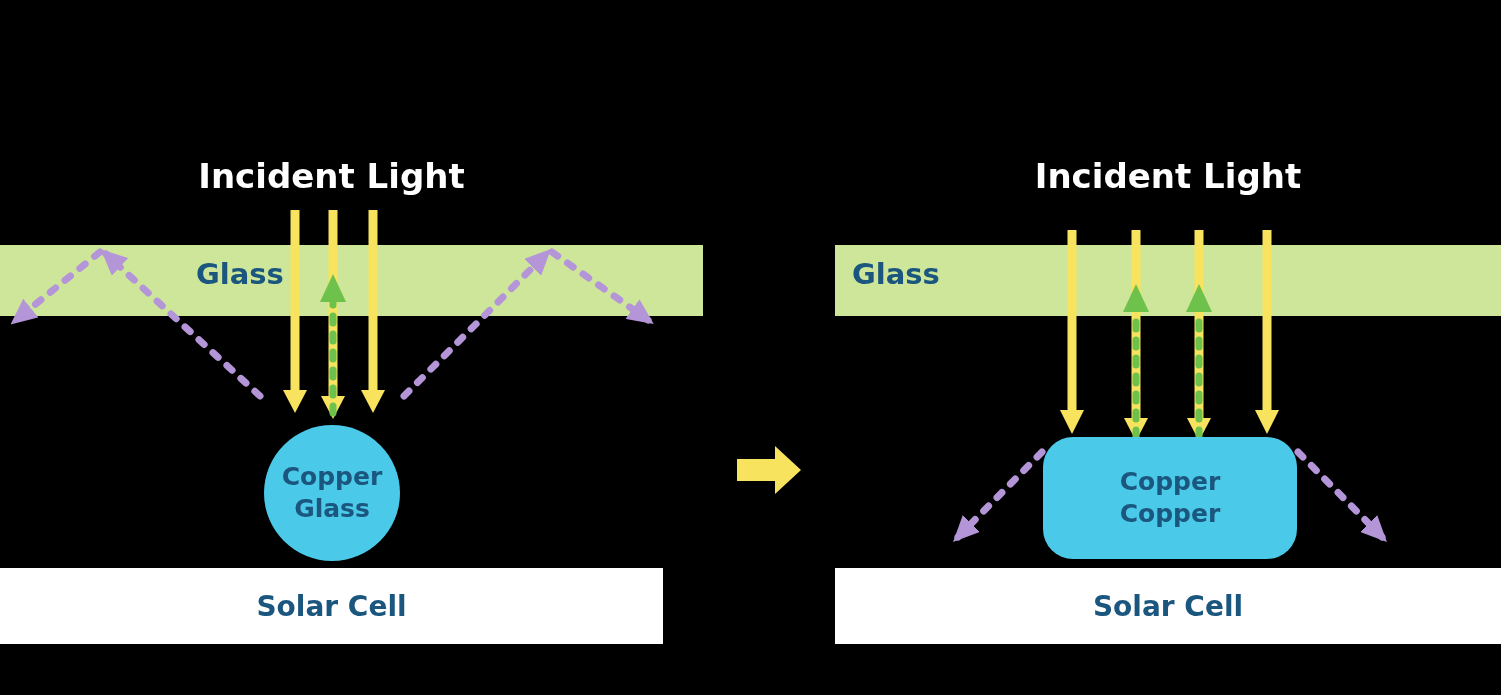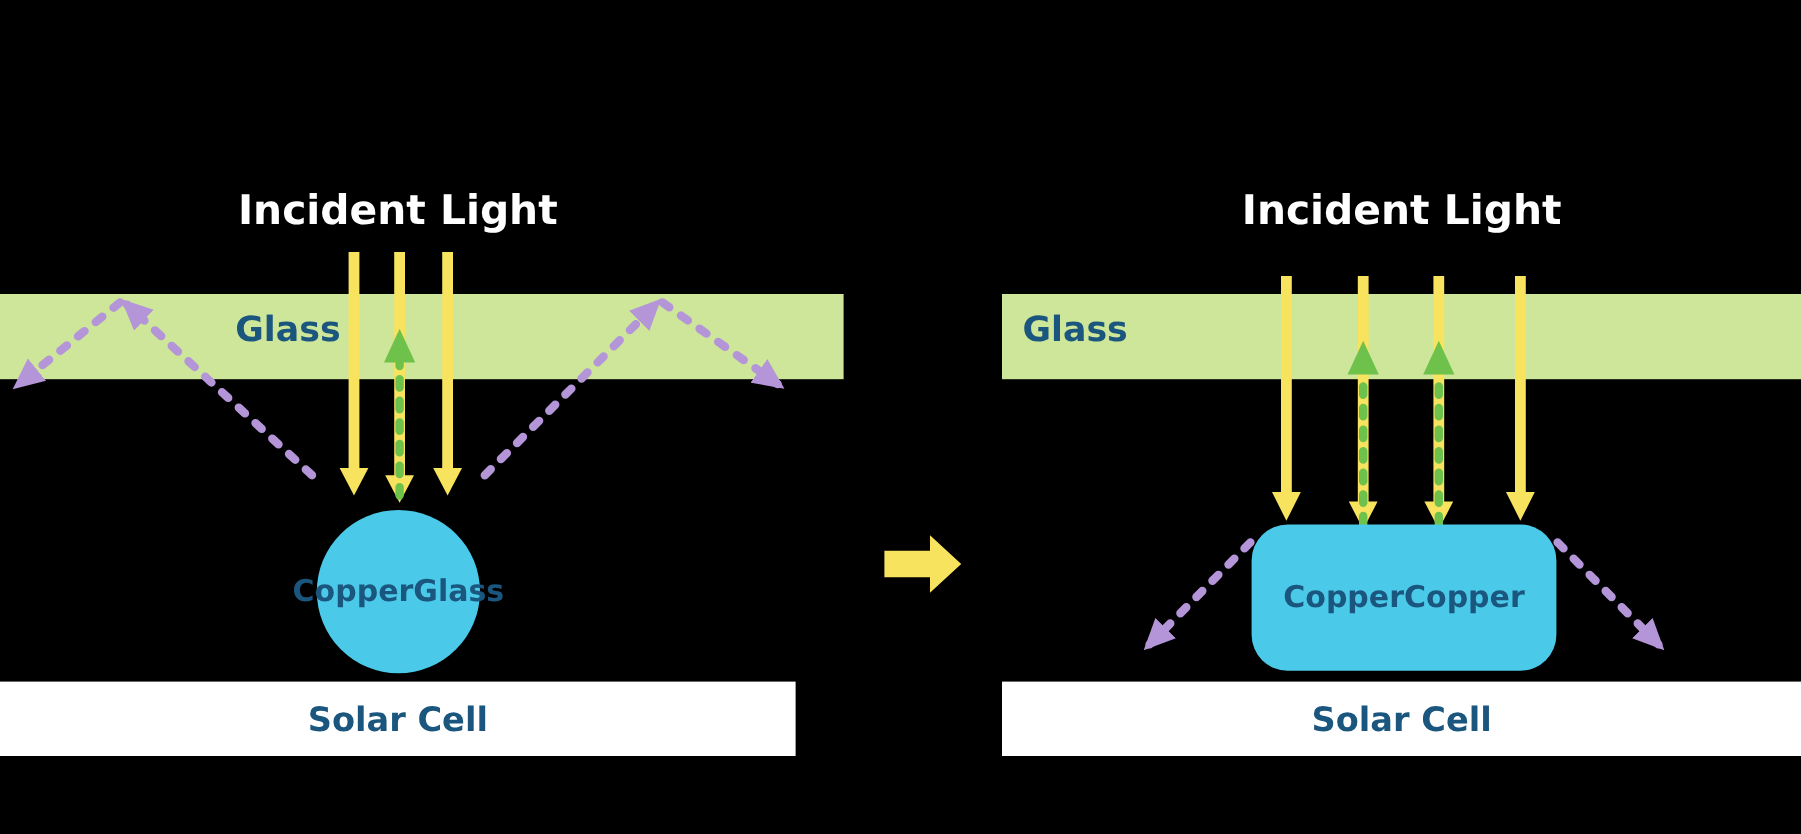--- a/index.html
+++ b/index.html
@@ -53,21 +53,21 @@
     color: var(--label-blue, #1a567e);
     font-size: 29px;
     font-weight: bold;
   }
   .glass-band.left  .glass-label { left: 196px; }
   .glass-band.right .glass-label { left: 17px; }
 
   .solar-band {
     position: absolute;
     top: 568px;
-    height: 62px;
+    height: 76px;
     background: var(--solar-fill, #ffffff);
     display: flex;
     align-items: center;
     justify-content: center;
     color: var(--label-blue, #1a567e);
     font-size: 28px;
     font-weight: bold;
   }
   .solar-band.left  { left: 0;     width: 663px; }
   .solar-band.right { left: 835px; width: 666px; }
@@ -77,21 +77,21 @@
     left: 0;
     top: 0;
     width: 1501px;
     height: 695px;
   }
 
   .conductor {
     position: absolute;
     background: var(--cyan, #4bc9e9);
     display: flex;
-    flex-direction: row;
+    flex-direction: column;
     align-items: center;
     justify-content: center;
     color: var(--label-blue, #1a567e);
     font-size: 25px;
     font-weight: bold;
     line-height: 1.3;
     text-align: center;
   }
   .copper-wire {
     left: 264px;

